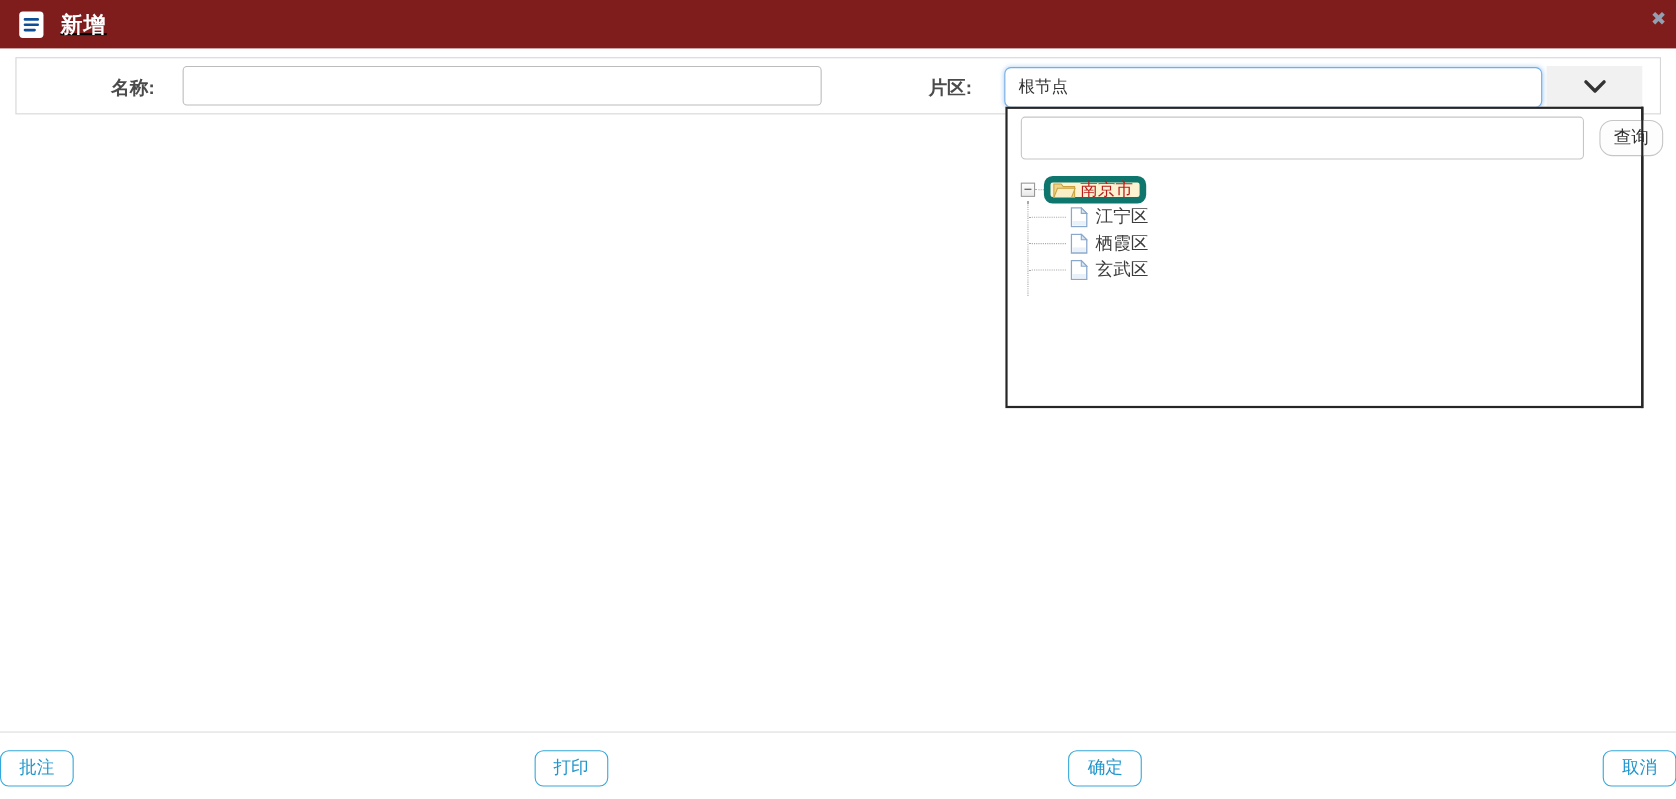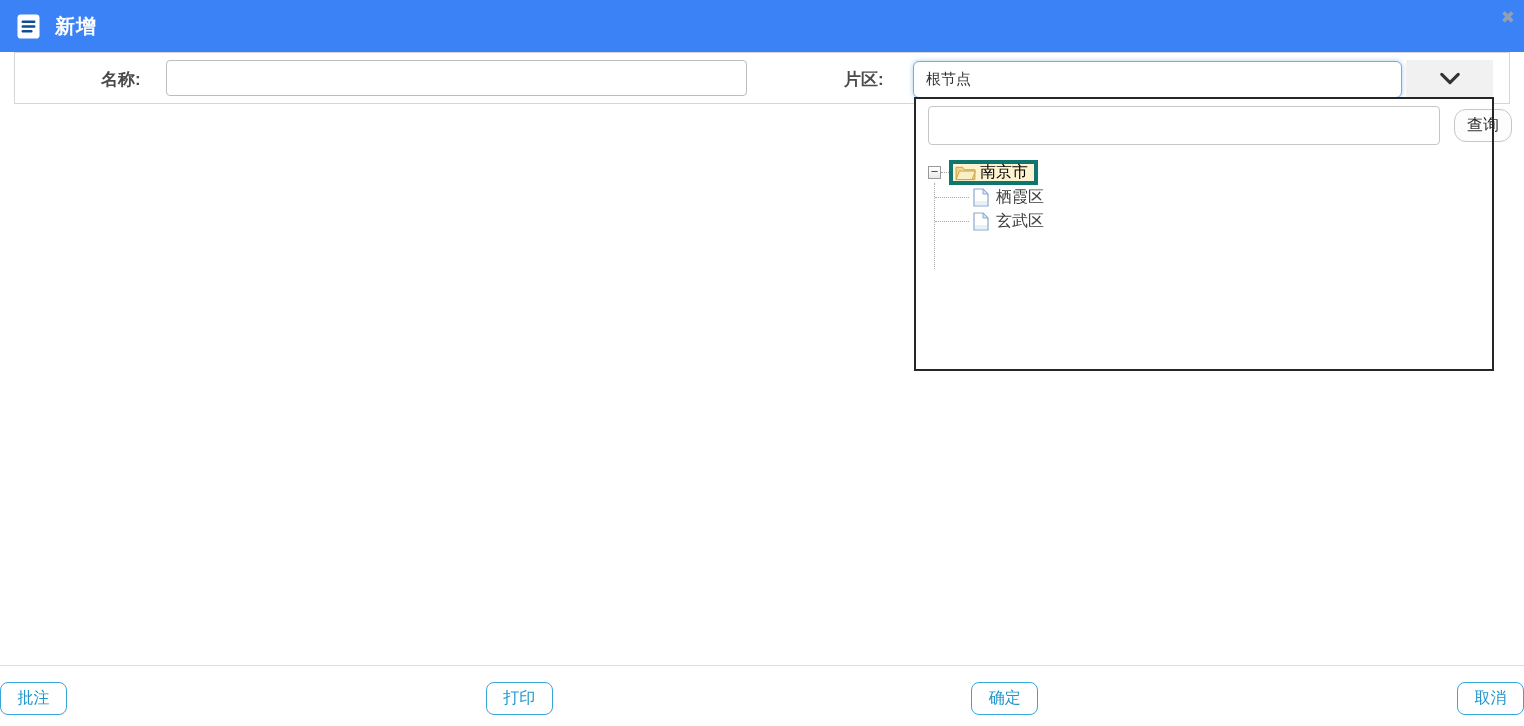--- a/index.html
+++ b/index.html
@@ -6,23 +6,23 @@
   html, body {
     width: 1524px; height: 726px;
     background: #ffffff;
     font-family: "Liberation Sans", "DejaVu Sans", sans-serif;
     overflow: hidden;
     position: relative;
   }
 
   
   .titlebar {
-    position: absolute; left: 0; top: 0; width: 1524px; height: 52px;
-    background: #3b82f6;
-    display: flex; align-items: center; padding-left: 17px;
+    position: absolute; left: 0; top: 0; width: 1524px; height: 44px;
+    background: #7f1d1d;
+    display: flex; align-items: center; padding-left: 17px; text-decoration: underline;
   }
   .titlebar .doc-icon { width: 23px; height: 25px; margin-right: 15px; flex: 0 0 auto; }
   .titlebar .title {
     color: #ffffff; font-size: 20px; font-weight: bold; letter-spacing: 1px;
   }
   .close-btn {
     position: absolute; right: 9px; top: 9px;
     color: #94a0b2; font-size: 17px; font-weight: bold;
     cursor: pointer; line-height: 1;
   }
@@ -94,22 +94,22 @@
   .expander {
     width: 13px; height: 13px; flex: 0 0 auto;
     border: 1px solid #999999; background: linear-gradient(#ffffff, #e9e9e9);
     color: #444; font-size: 13px; line-height: 10px; text-align: center;
     cursor: pointer;
   }
   .h-stub { width: 8px; border-top: 1px dotted #a9a9a9; height: 0; flex: 0 0 auto; }
   .selected-node {
     display: inline-flex; align-items: center; gap: 4px;
     height: 25px; padding: 0 6px 0 2px;
-    background: #fdf3d1; border: 4px solid #0f766e; border-radius: 0;
-    font-size: 16px; color: #000000; cursor: pointer;
+    background: #fdf3d1; border: 6px solid #0f766e; border-radius: 8px;
+    font-size: 16px; color: #b91c1c; cursor: pointer;
   }
   .selected-node svg { width: 21px; height: 17px; }
   .tree-child {
     position: relative; height: 24px; display: flex; align-items: center;
     padding-left: 57px; gap: 7px; font-size: 16px; color: #3c3c3c;
     cursor: pointer;
   }
   .tree-child::before {
     content: ""; position: absolute; left: 19px; top: 50%; width: 34px;
     border-top: 1px dotted #a9a9a9;
@@ -166,20 +166,28 @@
       <span class="h-stub"></span>
       <span class="selected-node">
         <svg viewBox="0 0 22 18">
           <path d="M1 3.5 h7 l2 2.5 h11 v10.5 h-20 z" fill="#f0d48c" stroke="#c9a23e" stroke-width="1"></path>
           <path d="M4.5 7.5 h17 l-3.5 9 h-17 z" fill="#faeec7" stroke="#c9a23e" stroke-width="1"></path>
         </svg>
         <span>南京市</span>
       </span>
     </div>
 
+    <div class="tree-child">
+      <svg viewBox="0 0 16 19">
+        <path d="M1 1 h9 l5 5 v12 h-14 z" fill="#ffffff" stroke="#8aa8cc" stroke-width="1.2"></path>
+        <path d="M10 1 l5 5 h-5 z" fill="#d9e6f5" stroke="#8aa8cc" stroke-width="1"></path>
+        <path d="M2 13 h12 v4 h-12 z" fill="#e8f0fa" stroke="none"></path>
+      </svg>
+      <span>江宁区</span>
+    </div>
 
     <div class="tree-child">
       <svg viewBox="0 0 16 19">
         <path d="M1 1 h9 l5 5 v12 h-14 z" fill="#ffffff" stroke="#8aa8cc" stroke-width="1.2"></path>
         <path d="M10 1 l5 5 h-5 z" fill="#d9e6f5" stroke="#8aa8cc" stroke-width="1"></path>
         <path d="M2 13 h12 v4 h-12 z" fill="#e8f0fa" stroke="none"></path>
       </svg>
       <span>栖霞区</span>
     </div>
 

